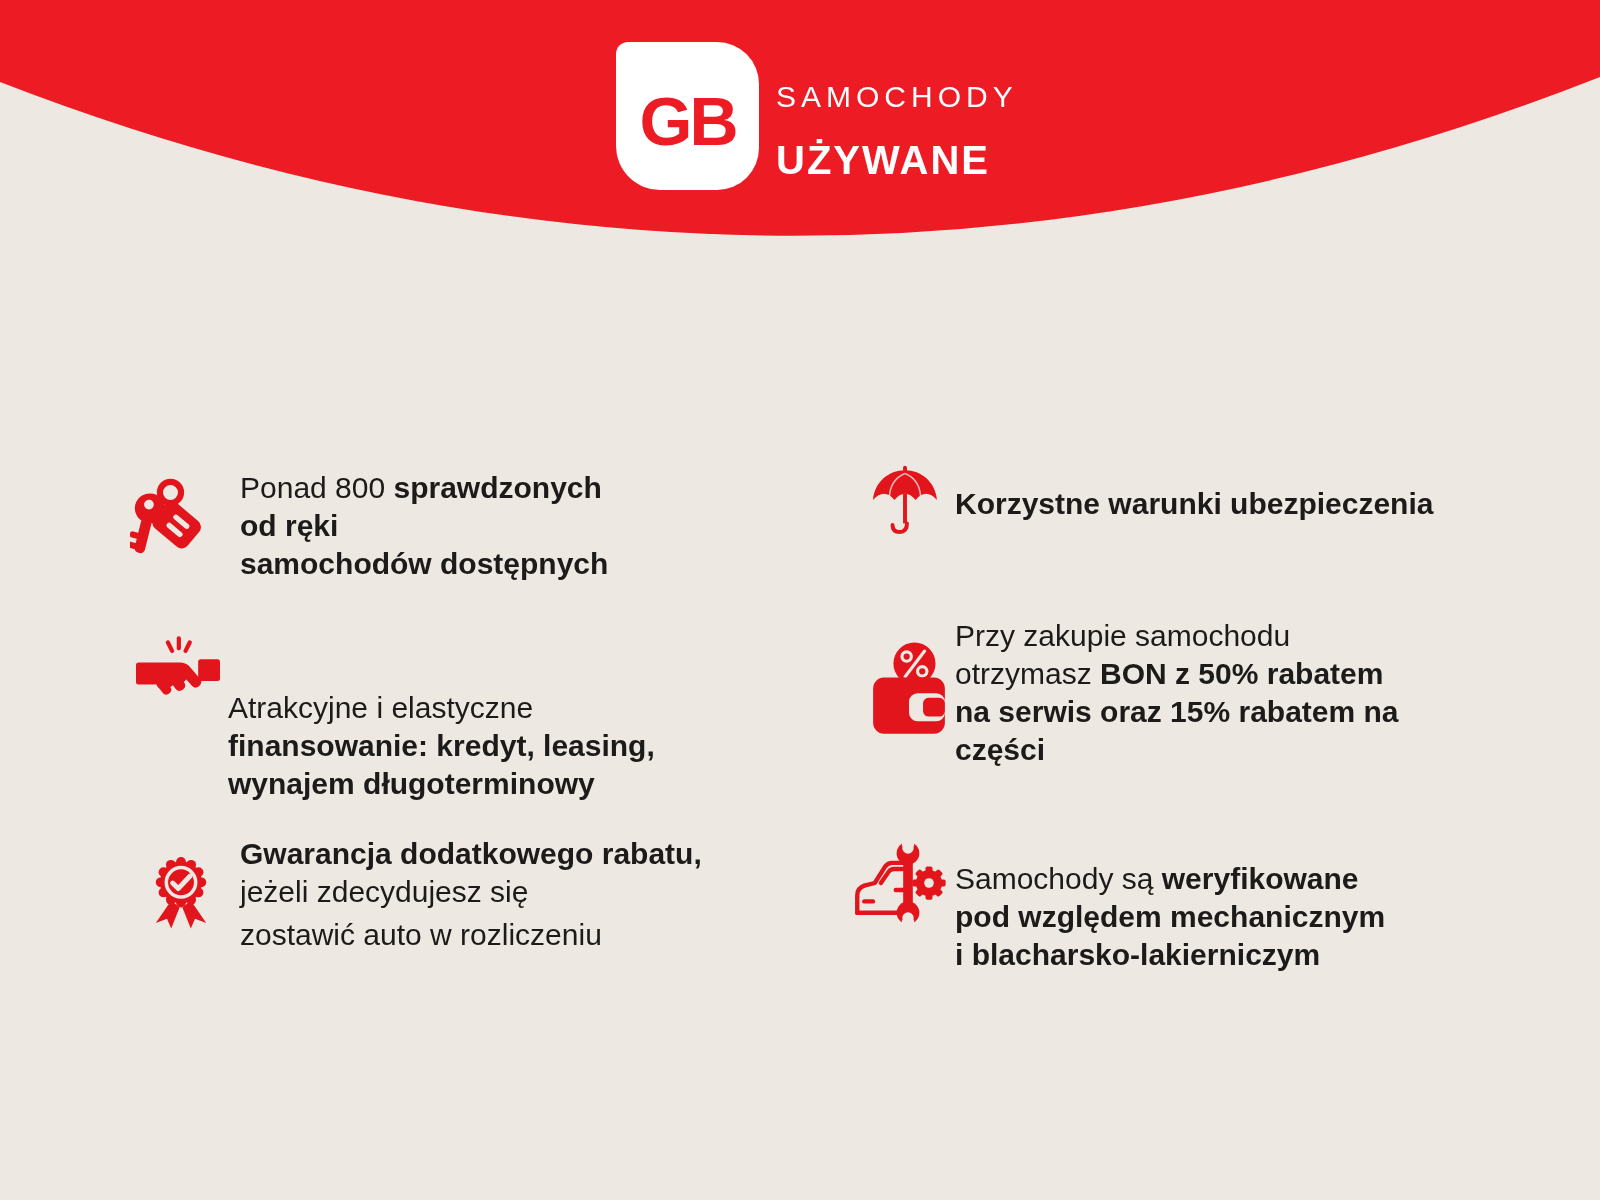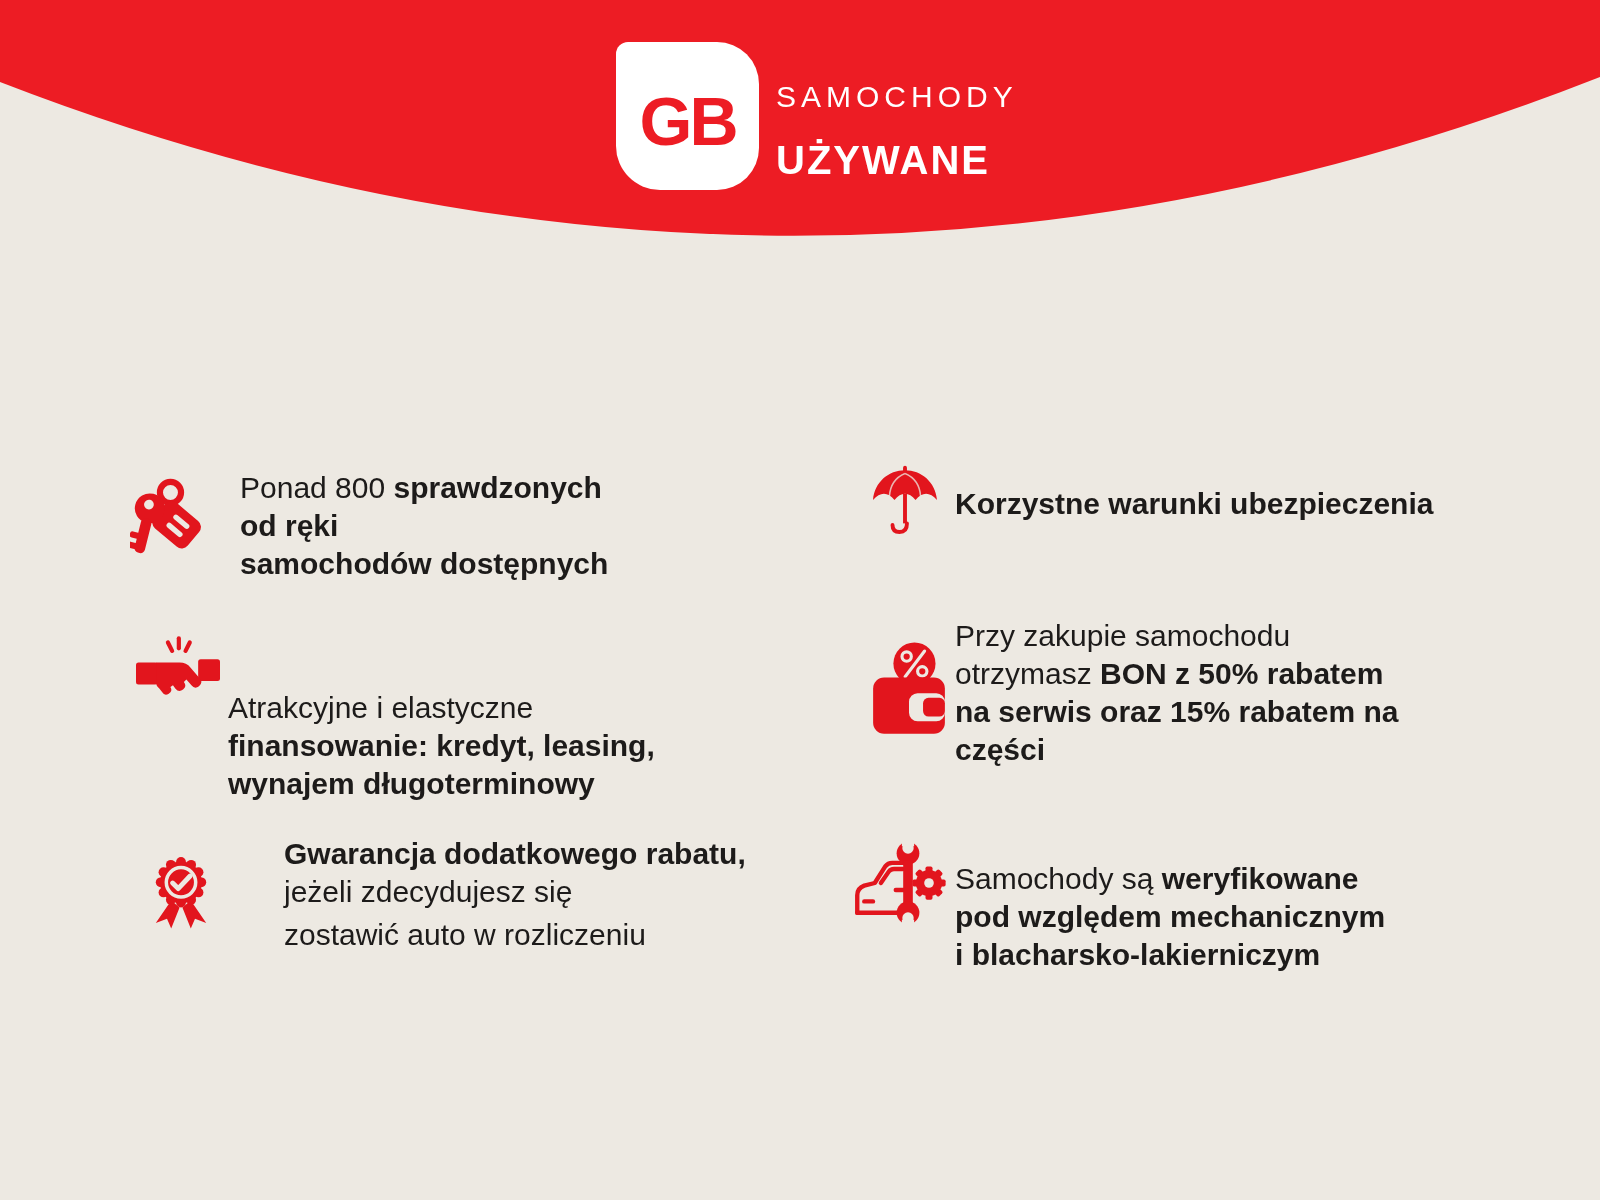--- a/index.html
+++ b/index.html
@@ -112,21 +112,21 @@
           <circle cx="25" cy="31.5" r="7"></circle>
           <circle cx="35.5" cy="21" r="7"></circle>
         <circle cx="50" cy="17" r="7"></circle>
           <circle cx="64.5" cy="21" r="7"></circle>
           <circle cx="75" cy="31.5" r="7"></circle>
       </g>
       <circle cx="50" cy="46" r="21" fill="none" stroke="var(--background)" stroke-width="5"></circle>
       <polyline points="38,47 46,55 63,37" fill="none" stroke="var(--background)" stroke-width="7" stroke-linecap="round" stroke-linejoin="round"></polyline>
     </svg>
   </div>
-  <div class="feature-text" style="left:240px;top:835px;margin-left:44px;">
+  <div class="feature-text" style="left:240px;top:835px;">
     <span class="line b">Gwarancja dodatkowego rabatu,</span>
     <span class="line">jeżeli zdecydujesz się</span>
     <span class="line gap-top">zostawić auto w rozliczeniu</span>
   </div>
 
   <div class="feature-icon" style="left:866px;top:461px;width:78px;height:78px;">
     <svg viewBox="0 0 100 100" aria-hidden="true">
       <rect x="47.5" y="6" width="5" height="10" rx="2.5" fill="currentColor"></rect>
       <path d="M50,12 C29,12 11,27 9,50 Q16,42 23,42 Q30,42 36.5,50 Q43,42 50,42 Q57,42 63.5,50 Q70,42 77,42 Q84,42 91,50 C89,27 71,12 50,12 Z" fill="currentColor"></path>
       <path d="M50,16 C38,21 31,32 30,45 M50,16 C62,21 69,32 70,45" fill="none" stroke="var(--background)" stroke-width="2" opacity="0.75"></path>

